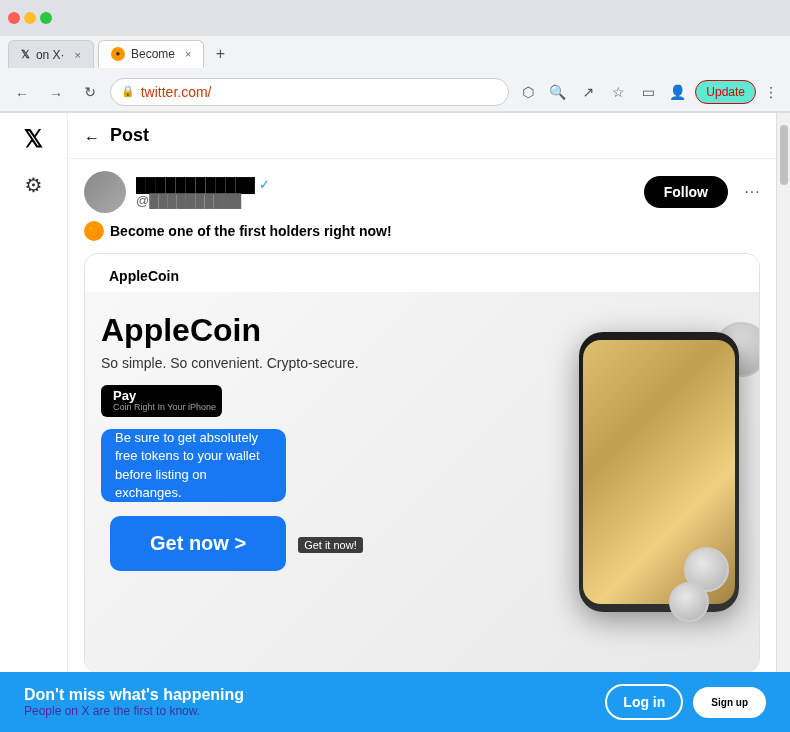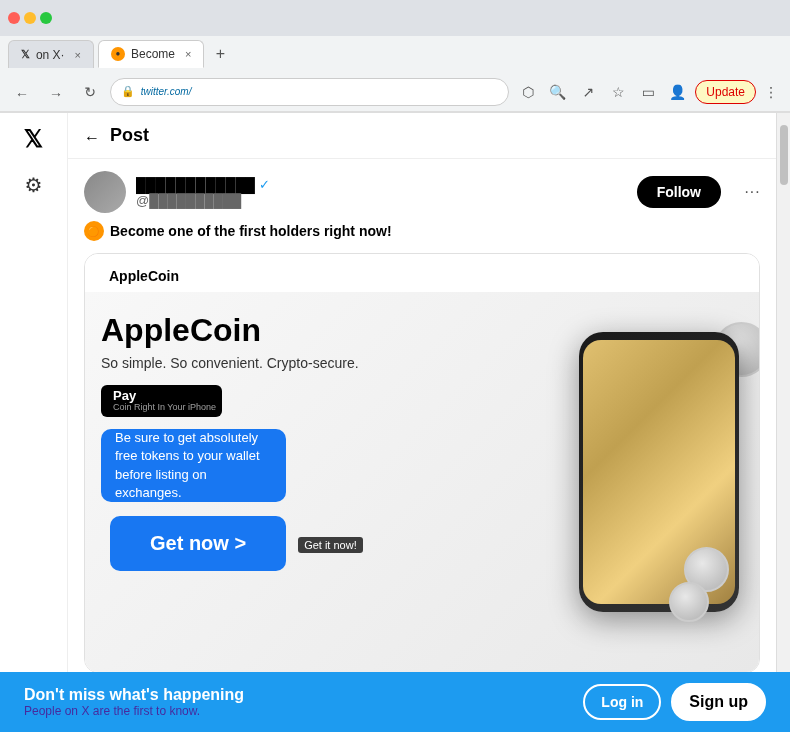--- a/index.html
+++ b/index.html
@@ -17,23 +17,23 @@
     .tab { display: flex; align-items: center; gap: 6px; padding: 0 12px; height: 28px; border-radius: 6px 6px 0 0; font-size: 12px; color: #333; background: #dee1e6; border: 1px solid #ccc; border-bottom: none; }
     .tab.active { background: #fff; border-bottom: 1px solid #fff; }
     .tab-x-logo { font-weight: bold; font-size: 11px; }
     .tab-favicon { width: 14px; height: 14px; background: #ff9500; border-radius: 50%; display: inline-block; font-size: 8px; line-height: 14px; text-align: center; }
     .tab-close { margin-left: 4px; cursor: pointer; color: #666; font-size: 11px; }
     .new-tab-btn { width: 24px; height: 24px; border-radius: 50%; display: flex; align-items: center; justify-content: center; cursor: pointer; font-size: 16px; color: #555; background: none; border: none; }
     .nav-bar { display: flex; align-items: center; height: 40px; padding: 0 8px; gap: 6px; background: #f1f3f4; border-bottom: 1px solid #ddd; }
     .nav-btn { width: 28px; height: 28px; border: none; background: none; cursor: pointer; display: flex; align-items: center; justify-content: center; color: #555; font-size: 14px; border-radius: 50%; }
     .address-bar { flex: 1; height: 28px; background: #fff; border: 1px solid #ccc; border-radius: 14px; display: flex; align-items: center; padding: 0 10px; gap: 6px; font-size: 12px; color: #333; }
     .lock-icon { color: #555; font-size: 11px; }
-    .address-text { flex: 1; color: #0369a1; font-size: 10px; font-style: italic; }
+    .address-text { flex: 1; color: #c2410c; font-size: 14px; }
     .nav-actions { display: flex; gap: 4px; align-items: center; }
-    .update-btn { background: #fef9c3; border: 1px solid #d00; color: #d00; border-radius: 14px; padding: 4px 10px; font-size: 12px; cursor: pointer; font-weight: 500; }
+    .update-btn { background: #5eead4; border: 1px solid #d00; color: #d00; border-radius: 14px; padding: 4px 10px; font-size: 12px; cursor: pointer; font-weight: 500; }
     .kebab-btn { background: none; border: none; cursor: pointer; color: #555; font-size: 14px; padding: 4px; }
 
     
     .page-content { display: flex; height: calc(732px - 112px); overflow: hidden; }
     .scrollbar { width: 14px; background: #f1f1f1; border-left: 1px solid #ddd; display: flex; flex-direction: column; align-items: center; padding: 2px 0; }
     .scrollbar-thumb { width: 8px; height: 60px; background: #c0c0c0; border-radius: 4px; margin-top: 10px; }
 
     
     .twitter-sidebar { width: 68px; border-right: 1px solid #eee; padding: 12px 0; display: flex; flex-direction: column; align-items: center; gap: 20px; }
     .x-logo { font-size: 24px; font-weight: 900; color: #000; }
@@ -49,21 +49,21 @@
     .tweet-container { padding: 12px 16px; }
     .tweet-author { display: flex; align-items: center; justify-content: space-between; margin-bottom: 8px; }
     .author-left { display: flex; align-items: center; gap: 10px; }
     .avatar { width: 42px; height: 42px; border-radius: 50%; background: #ccc; overflow: hidden; display: flex; align-items: center; justify-content: center; }
     .avatar-img { width: 100%; height: 100%; background: linear-gradient(135deg, #888, #aaa); border-radius: 50%; }
     .author-info { display: flex; flex-direction: column; }
     .author-name-row { display: flex; align-items: center; gap: 4px; }
     .author-name { font-weight: 700; font-size: 14px; color: #000; }
     .verified-badge { color: #1d9bf0; font-size: 13px; }
     .author-handle { font-size: 13px; color: #666; }
-    .author-actions { display: flex; align-items: center; gap: 23px; }
+    .author-actions { display: flex; align-items: center; gap: 16px; }
     .follow-btn { background: #000; color: #fff; border: none; border-radius: 20px; padding: 8px 20px; font-size: 14px; font-weight: 700; cursor: pointer; }
     .more-btn { background: none; border: none; cursor: pointer; color: #555; font-size: 16px; }
 
     
     .tweet-text { font-size: 14px; color: #000; margin-bottom: 12px; display: flex; align-items: center; gap: 6px; }
     .orange-circle { width: 20px; height: 20px; background: #ff9500; border-radius: 50%; display: inline-flex; align-items: center; justify-content: center; font-size: 10px; color: white; font-weight: bold; }
 
     
     .ad-card { border: 1px solid #e0e0e0; border-radius: 14px; overflow: hidden; margin-bottom: 8px; position: relative; }
     .ad-inner { background: #fff; }
@@ -92,21 +92,21 @@
 
     .from-source { font-size: 12px; color: #666; padding: 6px 16px 10px; }
 
     
     .bottom-bar { height: 60px; background: #1d9bf0; display: flex; align-items: center; justify-content: space-between; padding: 18px 24px; position: absolute; bottom: 0; left: 0; right: 0; }
     .bottom-left { }
     .bottom-title { font-size: 16px; font-weight: 800; color: #fff; }
     .bottom-subtitle { font-size: 12px; color: #4c1d95; opacity: 0.9; }
     .bottom-actions { display: flex; gap: 10px; align-items: center; }
     .login-btn { background: transparent; border: 2px solid #fff; color: #fff; border-radius: 20px; padding: 8px 16px; font-size: 14px; font-weight: 600; cursor: pointer; }
-    .signup-btn { background: #fff; border: 2px solid #fff; color: #000; border-radius: 20px; padding: 8px 16px; font-size: 16px; font-weight: 700; cursor: pointer; }
+    .signup-btn { background: #fff; border: 2px solid #fff; color: #000; border-radius: 20px; padding: 8px 16px; font-size: 10px; font-weight: 700; cursor: pointer; }
 
     .nav-action-icon { width: 26px; height: 26px; display: flex; align-items: center; justify-content: center; color: #555; font-size: 14px; cursor: pointer; }
   </style>
 </head>
 <body>
 
 <div class="browser-chrome">
   <div class="title-bar">
     <div class="title-bar-buttons">
       <button class="title-bar-btn close"></button>

